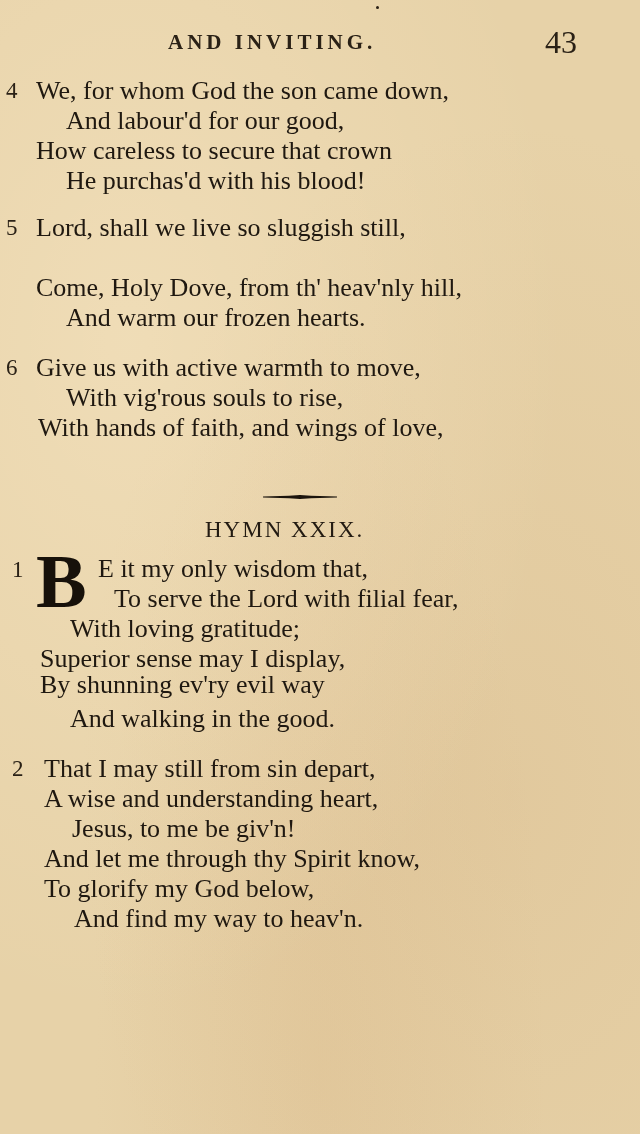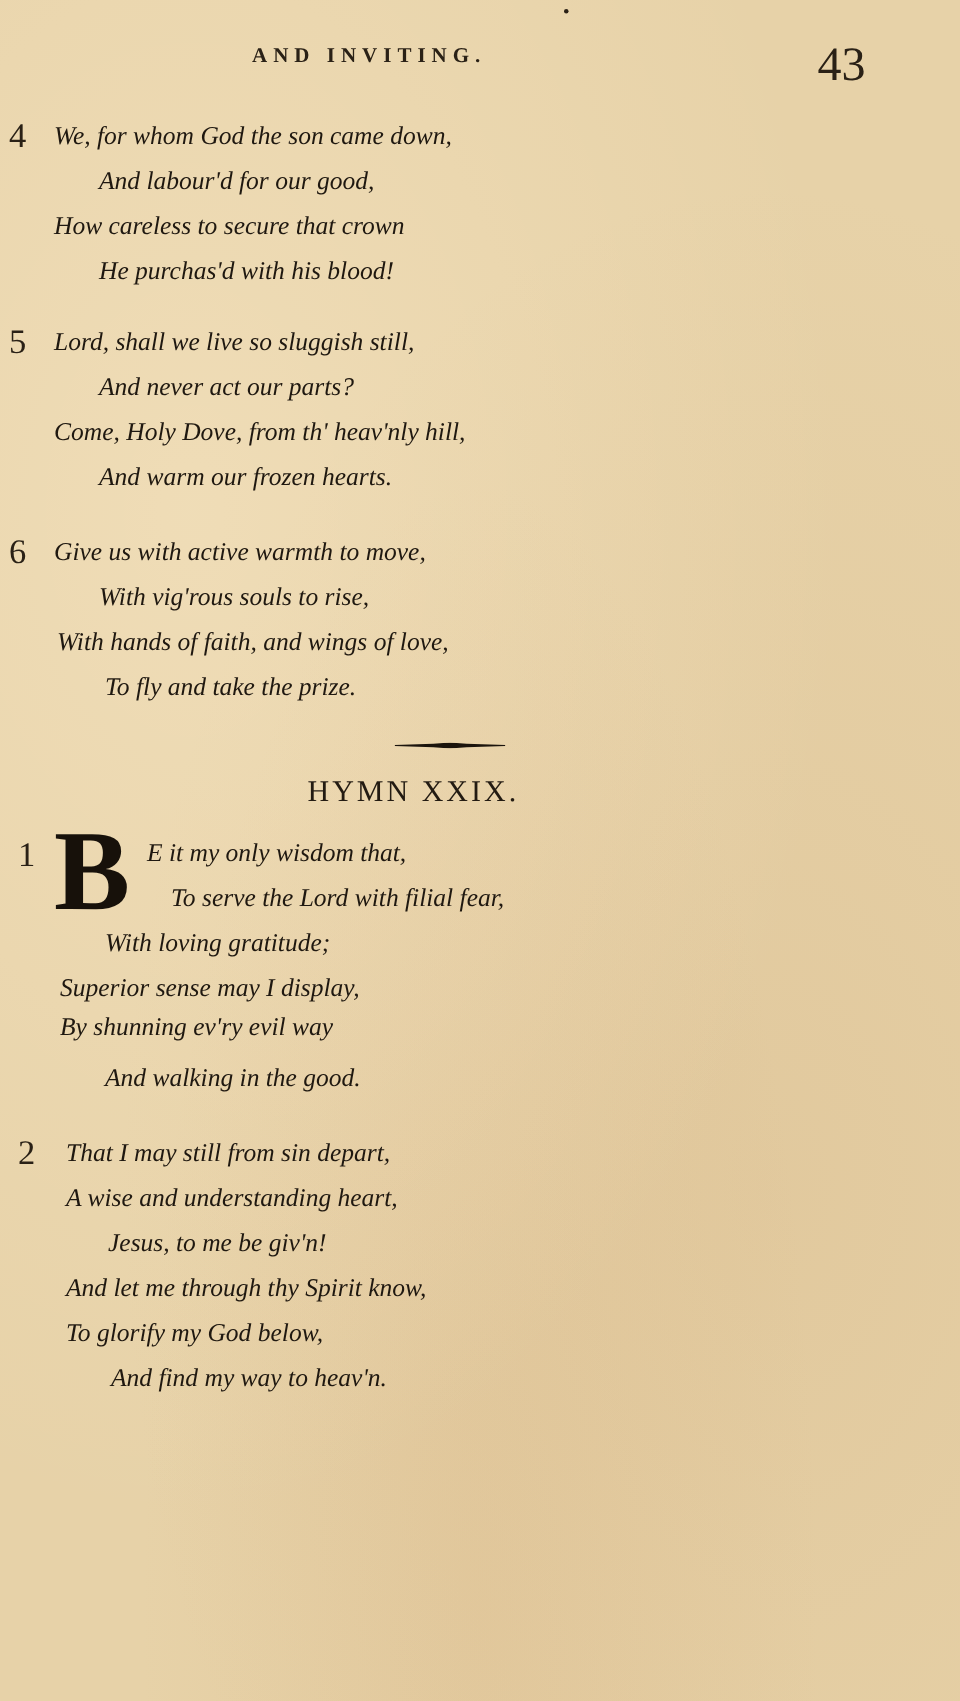--- a/index.html
+++ b/index.html
@@ -12,46 +12,45 @@
       radial-gradient(ellipse at 50% 95%, rgba(210,170,120,0.2), transparent 50%);
     font-family: "DejaVu Serif", "Liberation Serif", serif;
     color: #1e170f;
     position: relative;
   }
   .page { position: absolute; left: 0; top: 0; width: 640px; height: 1134px; }
   .dot { position: absolute; left: 376px; top: 6px; width: 3px; height: 3px; background: #2a2015; border-radius: 50%; }
   .running-head {
     position: absolute; top: 30px; left: 168px;
     font-family: "Liberation Serif", serif;
-    font-size: 14px; letter-spacing: 4px; font-weight: bold; color: #2a2116;
+    font-size: 21px; letter-spacing: 4px; font-weight: bold; color: #2a2116;
   }
   .page-number {
     position: absolute; top: 24px; left: 545px;
     font-family: "Liberation Serif", serif; font-size: 32px; color: #2a2116;
   }
   .line {
     position: absolute;
     font-family: "Liberation Serif", serif;
-    font-size: 17px; line-height: 30px; white-space: nowrap;
+    font-size: 26px; line-height: 30px; white-space: nowrap;
     color: #1f1810;
-    font-style: italic;
   }
   .vnum {
     position: absolute;
     font-family: "Liberation Serif", serif;
     font-size: 23px; color: #2a2116;
   }
   .rule {
     position: absolute; left: 263px; top: 495px; width: 74px; height: 4px;
     background: linear-gradient(90deg, #1b140c 0%, #1b140c 100%);
     clip-path: polygon(0 40%, 35% 20%, 50% 0, 65% 20%, 100% 40%, 100% 60%, 65% 80%, 50% 100%, 35% 80%, 0 60%);
   }
   .hymn-title {
     position: absolute; top: 517px; left: 205px;
-    font-family: "Liberation Serif", serif; font-size: 20px; letter-spacing: 2px; color: #231b12;
+    font-family: "Liberation Serif", serif; font-size: 23px; letter-spacing: 2px; color: #231b12;
   }
   .dropcap {
     position: absolute; left: 36px; top: 548px;
     font-family: "Liberation Serif", serif; font-weight: bold;
     font-size: 76px; line-height: 66px; color: #17110a;
   }
 </style>
 </head>
 <body>
 
@@ -61,29 +60,27 @@
   <div class="page-number">43</div>
 
   <div class="vnum" style="left:6px;top:78px;">4</div>
   <div class="line" style="left:36px;top:76px;">We, for whom God the son came down,</div>
   <div class="line" style="left:66px;top:106px;">And labour'd for our good,</div>
   <div class="line" style="left:36px;top:136px;">How careless to secure that crown</div>
   <div class="line" style="left:66px;top:166px;">He purchas'd with his blood!</div>
 
   <div class="vnum" style="left:6px;top:215px;">5</div>
   <div class="line" style="left:36px;top:213px;">Lord, shall we live so sluggish still,</div>
-  <div class="line" style="left:66px;top:243px;">And never act our parts?</div>
   <div class="line" style="left:36px;top:273px;">Come, Holy Dove, from th' heav'nly hill,</div>
   <div class="line" style="left:66px;top:303px;">And warm our frozen hearts.</div>
 
   <div class="vnum" style="left:6px;top:355px;">6</div>
   <div class="line" style="left:36px;top:353px;">Give us with active warmth to move,</div>
   <div class="line" style="left:66px;top:383px;">With vig'rous souls to rise,</div>
   <div class="line" style="left:38px;top:413px;">With hands of faith, and wings of love,</div>
-  <div class="line" style="left:70px;top:443px;">To fly and take the prize.</div>
 
   <div class="rule"></div>
 
   <div class="hymn-title">HYMN XXIX.</div>
 
   <div class="vnum" style="left:12px;top:557px;">1</div>
   <div class="dropcap">B</div>
   <div class="line" style="left:98px;top:554px;">E it my only wisdom that,</div>
   <div class="line" style="left:114px;top:584px;">To serve the Lord with filial fear,</div>
   <div class="line" style="left:70px;top:614px;">With loving gratitude;</div>

